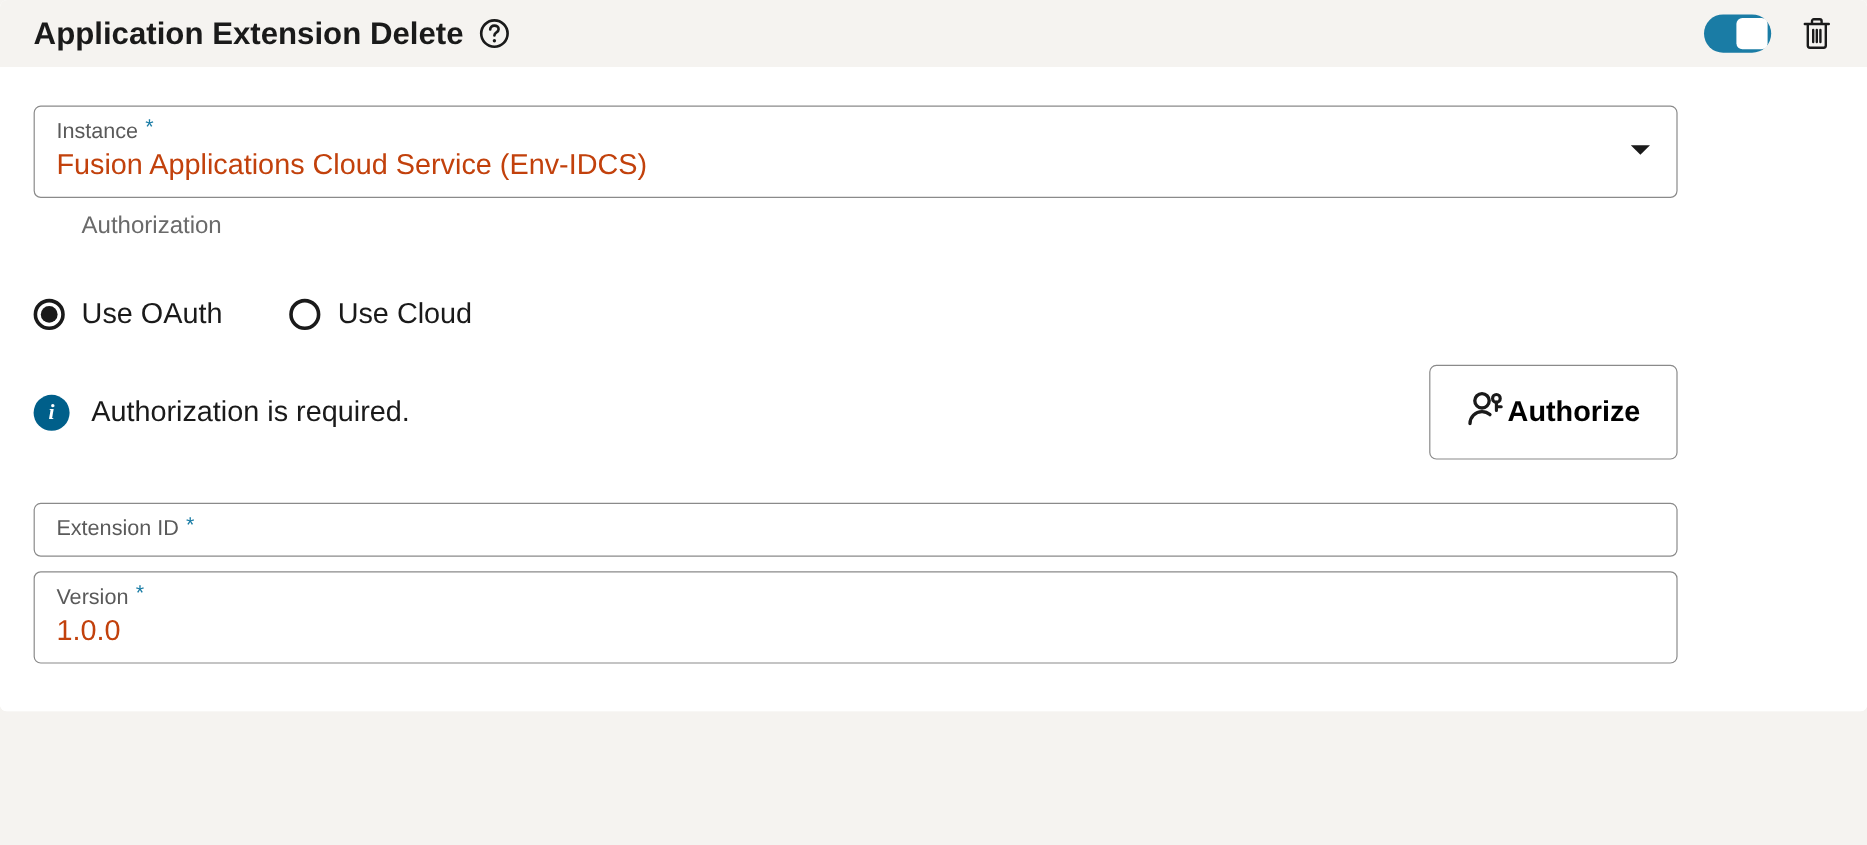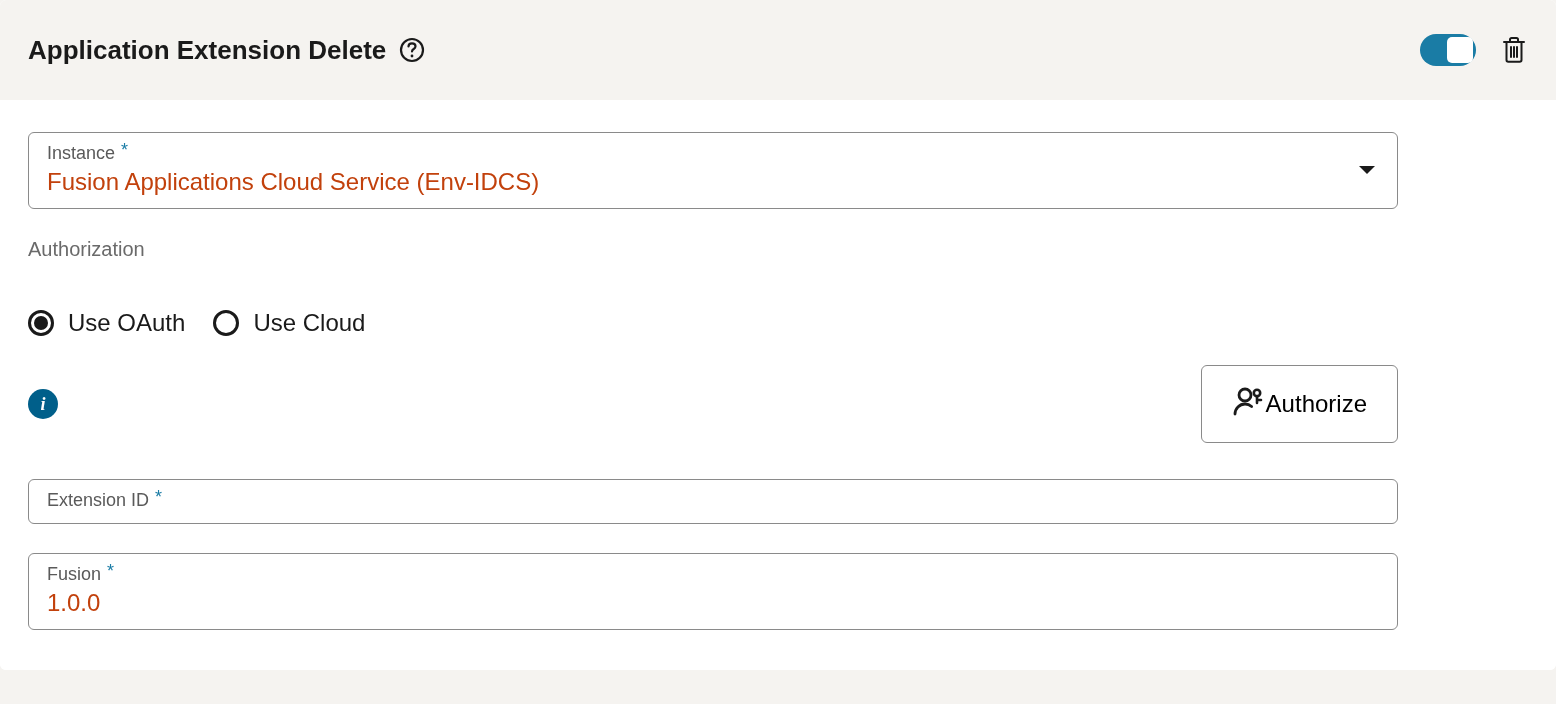--- a/index.html
+++ b/index.html
@@ -11,21 +11,21 @@
     .container {
       background: #fff;
       border-radius: 6px;
       overflow: hidden;
     }
     .header {
       display: flex;
       align-items: center;
       justify-content: space-between;
       background: #f5f3f0;
-      padding: 34px 28px;
+      padding: 12px 28px;
     }
     .header-left {
       display: flex;
       align-items: center;
       gap: 12px;
     }
     .page-title {
       font-size: 26px;
       font-weight: 700;
       color: #1a1a1a;
@@ -68,21 +68,21 @@
       cursor: pointer;
     }
     .content {
       background: #fff;
       padding: 32px 28px 40px 28px;
     }
     .field-group {
       border: 1px solid #8a8a8a;
       border-radius: 6px;
       padding: 10px 18px 12px 18px;
-      margin-bottom: 29px;
+      margin-bottom: 12px;
       position: relative;
     }
     .field-label {
       font-size: 18px;
       color: #5a5a5a;
       display: flex;
       align-items: flex-start;
       gap: 6px;
     }
     .required-star {
@@ -106,24 +106,25 @@
       position: absolute;
       right: 20px;
       top: 50%;
       transform: translateY(-50%);
     }
     .section-heading {
       font-size: 20px;
       color: #6a6a6a;
       font-weight: 500;
       margin-bottom: 24px;
+      margin-left: 40px;
     }
     .radio-row {
       display: flex;
-      gap: 28px;
+      gap: 56px;
       margin-bottom: 28px;
       margin-top: 48px;
     }
     .radio-option {
       display: flex;
       align-items: center;
       gap: 14px;
       cursor: pointer;
     }
     .radio-circle {
@@ -175,21 +176,21 @@
       color: #1a1a1a;
     }
     .authorize-btn {
       display: flex;
       align-items: center;
       border: 1px solid #8a8a8a;
       background: #fff;
       padding: 18px 30px;
       border-radius: 6px;
       font-size: 24px;
-      font-weight: 400;
+      font-weight: 700;
       cursor: pointer;
       font-family: inherit;
     }
     .form-area {
       max-width: 1370px;
     }
   </style>
 </head>
 <body>
 
@@ -244,20 +245,21 @@
         </div>
         <div class="radio-option">
           <span class="radio-circle"></span>
           <span class="radio-label">Use Cloud</span>
         </div>
       </div>
 
       <div class="auth-row">
         <div class="auth-info">
           <span class="info-icon">i</span>
+          <span class="auth-text">Authorization is required.</span>
         </div>
         <button class="authorize-btn">
           <span>
             <svg width="34" height="34" viewBox="0 0 34 34" fill="none">
               <circle cx="13" cy="11" r="6" stroke="#1a1a1a" stroke-width="2.8"></circle>
               <path d="M3 30c0-5.5 4.5-10 10-10 2.5 0 4.8 0.9 6.6 2.5" stroke="#1a1a1a" stroke-width="2.8" stroke-linecap="round"></path>
               <circle cx="25" cy="9" r="3.2" stroke="#1a1a1a" stroke-width="2.6"></circle>
               <path d="M25 12v7M25 16h4" stroke="#1a1a1a" stroke-width="2.6" stroke-linecap="round"></path>
             </svg>
           </span>
@@ -267,21 +269,21 @@
 
       <div class="field-group">
         <div class="field-label">
           <span>Extension ID</span>
           <span class="required-star">*</span>
         </div>
       </div>
 
       <div class="field-group" style="margin-bottom:0">
         <div class="field-label">
-          <span>Fusion</span>
+          <span>Version</span>
           <span class="required-star">*</span>
         </div>
         <input class="field-value" type="text" value="1.0.0" style="">
       </div>
 
     </div>
   </div>
 </div>
 
 </body></html>

